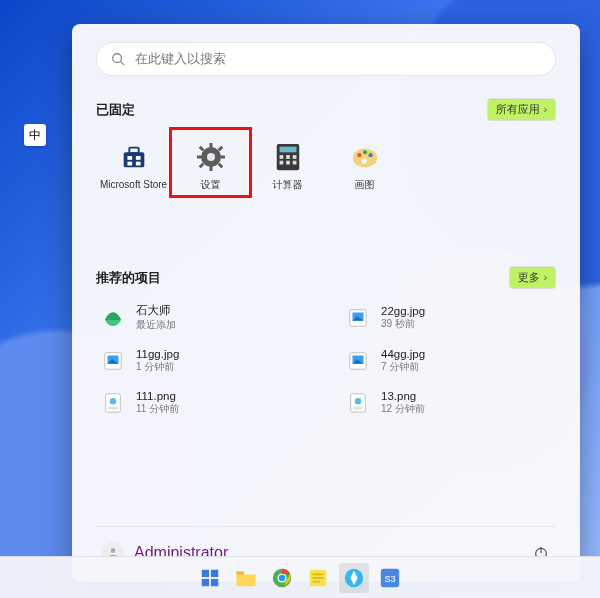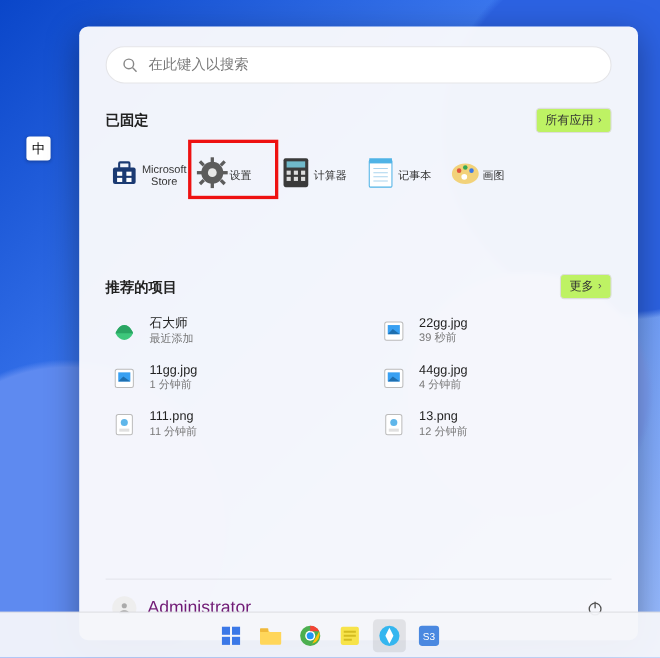--- a/index.html
+++ b/index.html
@@ -62,21 +62,21 @@
     border: 1px solid #ddd;
     border-radius: 4px;
     padding: 3px 8px;
     display: flex; align-items: center; gap: 4px;
     cursor: pointer;
   }
   .chev { font-size: 10px; color: #555; }
   
   .pinned-grid { margin-top: 12px; display: grid; grid-template-columns: repeat(6, 1fr); gap: 2px; }
   .app-tile {
-    display: flex; flex-direction: row; align-items: center; justify-content: flex-start;
+    display: flex; flex-direction: column; align-items: center; justify-content: flex-start;
     padding: 8px 2px 6px 2px;
     border-radius: 4px;
     cursor: pointer;
     text-align: center;
     position: relative;
   }
   .app-icon { width: 32px; height: 32px; display: flex; align-items: center; justify-content: center; }
   .app-label { margin-top: 6px; font-size: 10px; color: #333; line-height: 1.1; }
   .highlight-box {
     position: absolute;
@@ -186,33 +186,20 @@
               <rect x="19" y="14" width="4" height="4"></rect>
               <rect x="5" y="20" width="4" height="4"></rect>
               <rect x="12" y="20" width="4" height="4"></rect>
               <rect x="19" y="20" width="4" height="4"></rect>
             </g>
           </svg>
       </span>
       <span class="app-label">计算器</span>
     </div>
 
-    <div class="app-tile">
-      <span class="app-icon">
-        <svg width="26" height="30" viewBox="0 0 26 32">
-            <rect x="2" y="4" width="22" height="26" rx="1" fill="#fff" stroke="#4fb3e6"></rect>
-            <rect x="2" y="2" width="22" height="5" fill="#4fb3e6"></rect>
-            <line x1="6" y1="12" x2="20" y2="12" stroke="#aad4ee"></line>
-            <line x1="6" y1="16" x2="20" y2="16" stroke="#aad4ee"></line>
-            <line x1="6" y1="20" x2="20" y2="20" stroke="#aad4ee"></line>
-            <line x1="6" y1="24" x2="20" y2="24" stroke="#aad4ee"></line>
-          </svg>
-      </span>
-      <span class="app-label">记事本</span>
-    </div>
 
     <div class="app-tile">
       <span class="app-icon">
         <svg width="32" height="30" viewBox="0 0 32 32">
             <ellipse cx="16" cy="17" rx="13" ry="10" fill="#f2d27a"></ellipse>
             <circle cx="10" cy="14" r="2.2" fill="#e0543c"></circle>
             <circle cx="16" cy="11" r="2.2" fill="#34a853"></circle>
             <circle cx="22" cy="14" r="2.2" fill="#3b78e7"></circle>
             <circle cx="15" cy="20" r="2.8" fill="#fff"></circle>
           </svg>
@@ -277,21 +264,21 @@
     <div class="rec-item">
       <span class="rec-icon">
         <svg width="22" height="22" viewBox="0 0 24 24">
             <rect x="3" y="3" width="18" height="18" rx="2" fill="#fff" stroke="#bbb"></rect>
             <rect x="6" y="6" width="12" height="9" fill="#38a0f2"></rect>
             <polygon points="6,15 11,10 18,15" fill="#1e6fb0"></polygon>
           </svg>
       </span>
       <div class="rec-text">
         <span class="rec-title">44gg.jpg</span>
-        <span class="rec-sub">4 分钟前</span>
+        <span class="rec-sub">7 分钟前</span>
       </div>
     </div>
 
     <div class="rec-item">
       <span class="rec-icon">
         <svg width="22" height="22" viewBox="0 0 24 24">
             <rect x="4" y="2" width="16" height="20" rx="2" fill="#fff" stroke="#bbb"></rect>
             <circle cx="12" cy="10" r="3.5" fill="#5fb6ea"></circle>
             <rect x="7" y="16" width="10" height="3" fill="#e0e0e0"></rect>
           </svg>

